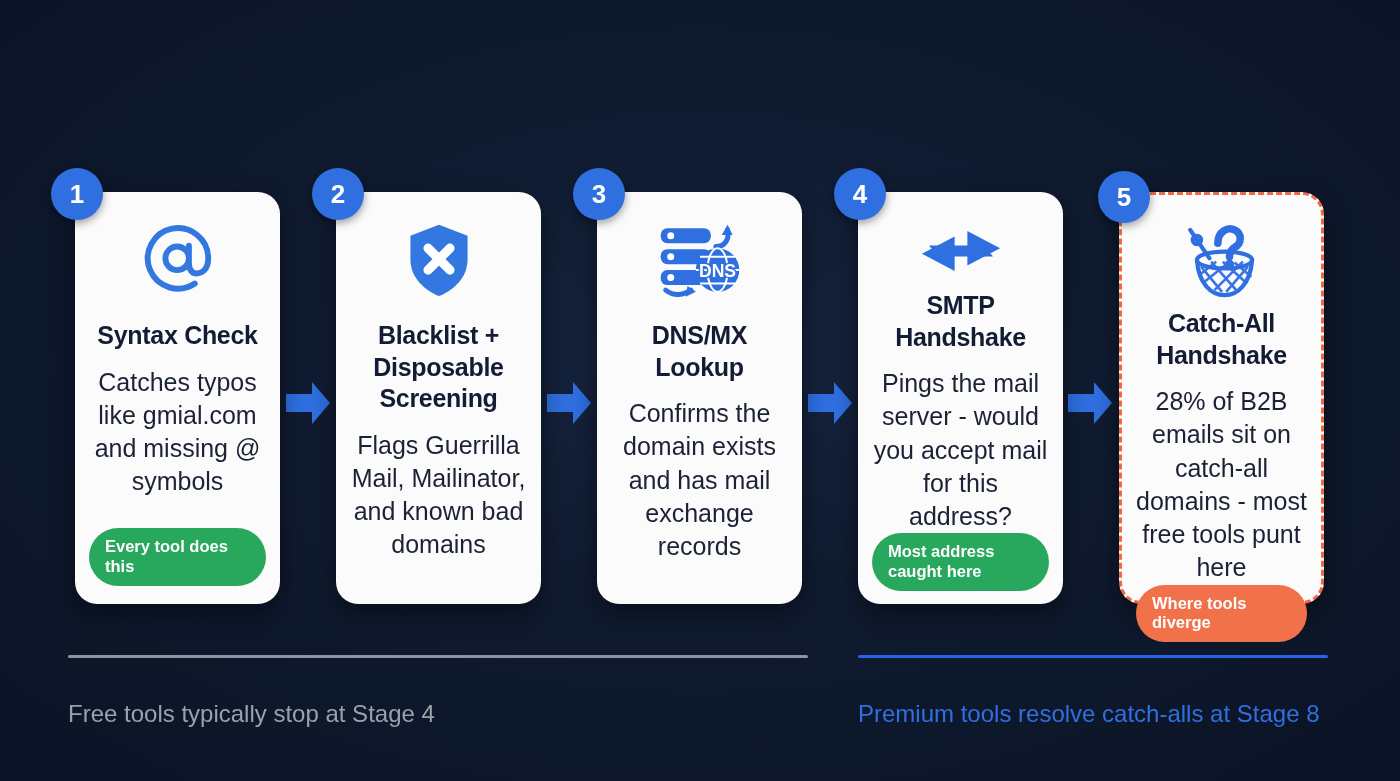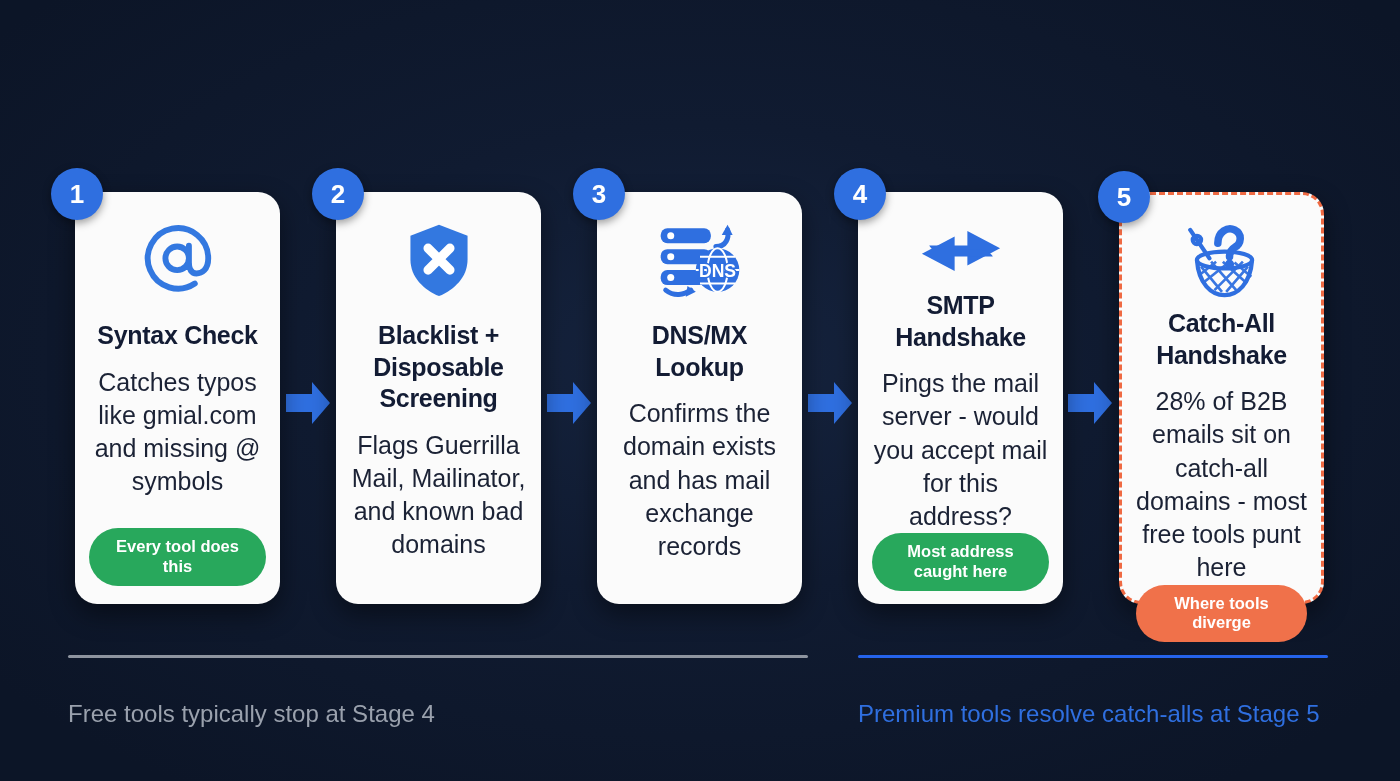--- a/index.html
+++ b/index.html
@@ -84,21 +84,20 @@
     text-align: center;
     line-height: 1.33;
     margin-top: 14px;
   }
   .card-pill {
     margin-top: auto;
     border-radius: 999px;
     color: #ffffff;
     font-size: 16.5px;
     font-weight: bold;
-    text-align: center;
     padding: 9px 16px;
     line-height: 1.2;
     box-sizing: border-box;
   }
   .card-pill.green { background: #28a85c; }
   .card-pill.orange { background: #f0714a; }
   .card-pill.hidden { visibility: hidden; height: 0; padding: 0; }
 
   .flow-arrow {
     position: absolute;
@@ -251,15 +250,15 @@
   </div>
 </div>
 
 <div class="footer-row">
   <div class="foot-block foot-left" style="left:68px; top:0;">
     <div class="foot-rule"></div>
     <div class="foot-label">Free tools typically stop at Stage 4</div>
   </div>
   <div class="foot-block foot-right" style="left:858px; top:0;">
     <div class="foot-rule"></div>
-    <div class="foot-label">Premium tools resolve catch-alls at Stage 5</div>
+    <div class="foot-label">Premium tools resolve catch-alls at Stage 8</div>
   </div>
 </div>
 
 </body></html>

